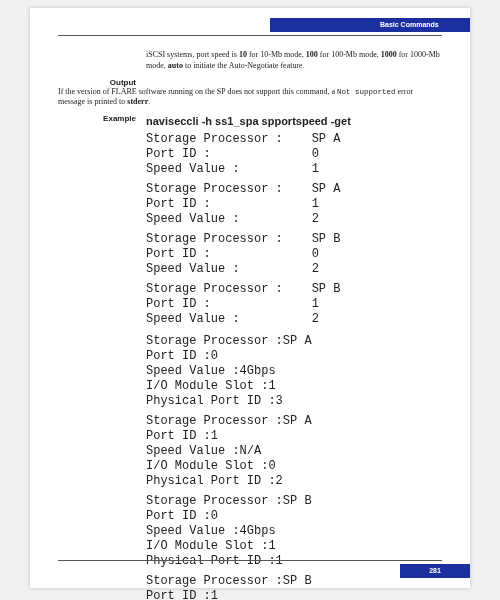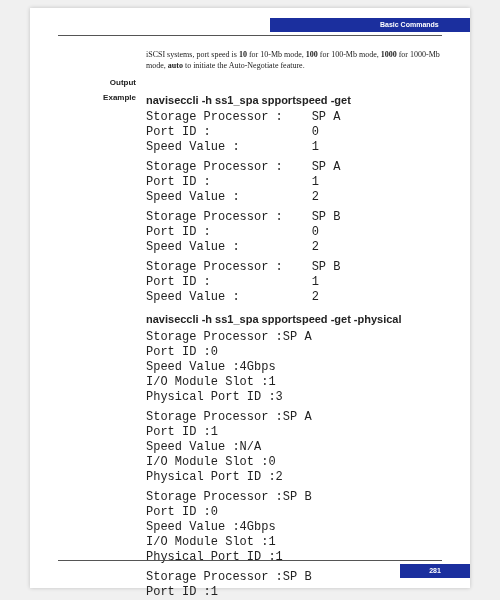--- a/index.html
+++ b/index.html
@@ -118,20 +118,23 @@
 
     <div class="row">
       <div class="label-col"></div>
       <div class="body-col">
         <span>iSCSI systems, port speed is </span><b>10</b><span> for 10-Mb mode, </span><b>100</b><span> for 100-Mb mode, </span><b>1000</b><span> for 1000-Mb mode, </span><b>auto</b><span> to initiate the Auto-Negotiate feature.</span>
       </div>
     </div>
 
     <div class="row" style="margin-top:6px;flex-direction:column;">
       <div class="label-col">Output</div>
+      <div class="body-col">
+        <span>If the version of FLARE software running on the SP does not support this command, a </span><span class="code-err">Not supported</span><span> error message is printed to </span><b>stderr</b><span>.</span>
+      </div>
     </div>
 
     <div class="row" style="margin-top:6px;">
       <div class="label-col">Example</div>
       <div class="body-col">
         <div class="cmd">naviseccli   -h   ss1_spa  spportspeed  -get</div>
         <div class="mono">Storage Processor :    SP A
 Port ID :              0
 Speed Value :          1</div>
         <div style="height:5px;"></div>
@@ -140,21 +143,20 @@
 Speed Value :          2</div>
         <div style="height:5px;"></div>
         <div class="mono">Storage Processor :    SP B
 Port ID :              0
 Speed Value :          2</div>
         <div style="height:5px;"></div>
         <div class="mono">Storage Processor :    SP B
 Port ID :              1
 Speed Value :          2</div>
         <div style="height:7px;"></div>
-        <div class="cmd">naviseccli   -h   ss1_spa  spportspeed  -get -physical</div>
         <div class="mono">Storage Processor :SP A
 Port ID :0
 Speed Value :4Gbps
 I/O Module Slot :1
 Physical Port ID :3</div>
         <div style="height:5px;"></div>
         <div class="mono">Storage Processor :SP A
 Port ID :1
 Speed Value :N/A
 I/O Module Slot :0

